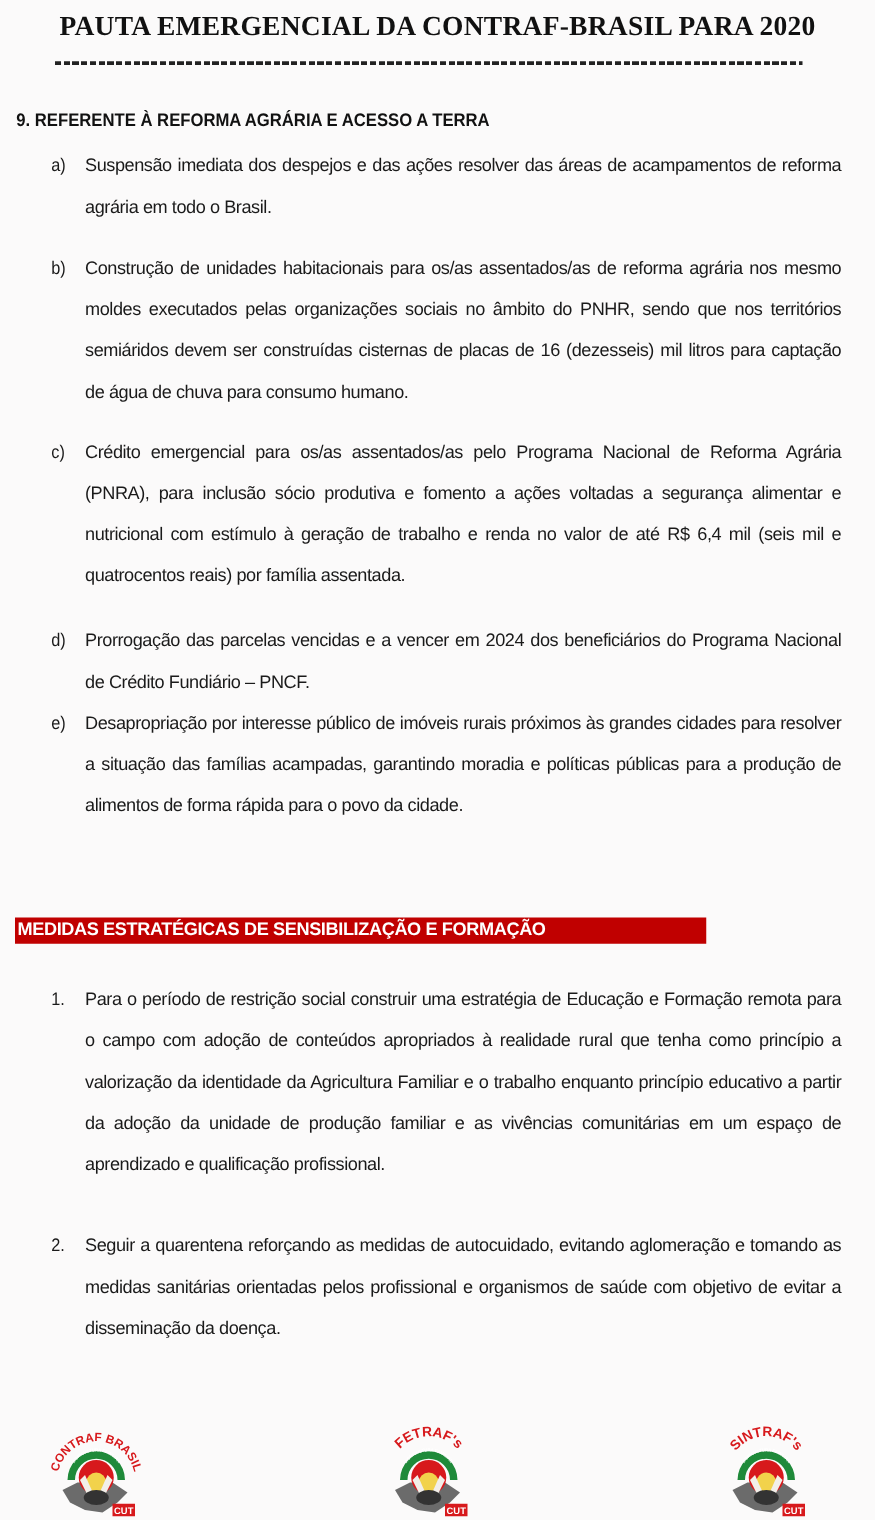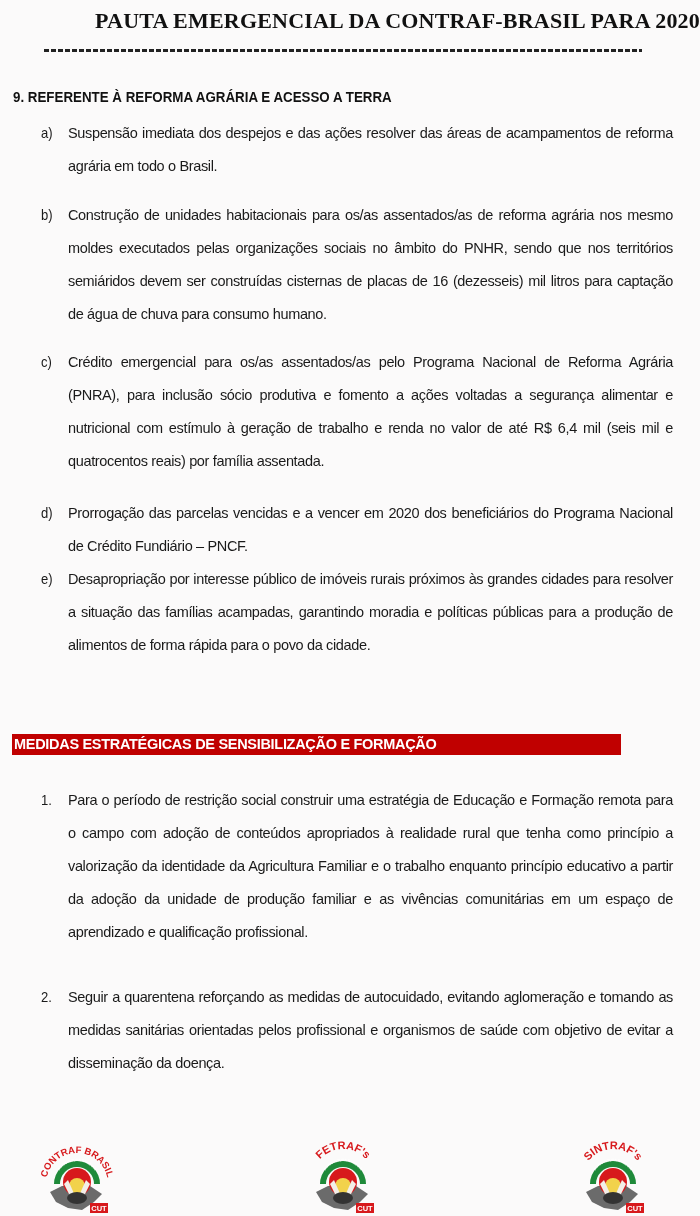--- a/index.html
+++ b/index.html
@@ -4,21 +4,21 @@
 <style>
   html, body { margin: 0; padding: 0; }
   body {
     width: 700px; height: 1216px; overflow: hidden;
     background: #fbfafa; color: #1a1a1a;
     font-family: "Liberation Sans", "DejaVu Sans", sans-serif;
     position: relative;
   }
   .doc-title {
     position: absolute; top: 8px; left: 0; width: 700px;
-    text-align: right;
+    text-align: center;
     font-family: "Liberation Serif", "DejaVu Serif", serif;
     font-weight: bold; font-size: 22px; letter-spacing: 0.2px;
     color: #111;
   }
   .dash-rule {
     position: absolute; top: 49px; left: 44px; width: 598px; height: 3px;
     background: repeating-linear-gradient(90deg, #222 0 5px, transparent 5px 7px);
   }
   .section-heading {
     position: absolute; left: 13px; top: 89px;
@@ -37,21 +37,21 @@
     font-size: 14.5px; line-height: 33px;
     transform: scaleX(0.9); transform-origin: left center;
   }
   .item .text {
     margin-left: 27px; width: 605px;
     font-size: 14.5px; line-height: 33px; text-align: justify;
     text-align-last: left;
     letter-spacing: -0.35px; word-spacing: 0px;
   }
   .red-bar {
-    position: absolute; left: 12px; top: 734px; width: 609px; height: 21px;
+    position: absolute; left: 12px; top: 734px; width: 553px; height: 21px;
     background: #c00000;
     color: #fff; font-weight: bold; font-size: 14.5px; line-height: 21px;
     padding-left: 2px; box-sizing: border-box;
     letter-spacing: -0.3px;
   }
   .logos { position: absolute; top: 1140px; left: 0; width: 700px; height: 76px; }
   .logo { position: absolute; top: 0; width: 90px; height: 76px; }
   .logo svg { width: 90px; height: 76px; display: block; }
 </style>
 </head>
@@ -71,21 +71,21 @@
     <div class="item" style="top:199px">
       <span class="marker">b)</span>
       <div class="text">Construção de unidades habitacionais para os/as assentados/as de reforma agrária nos mesmo moldes executados pelas organizações sociais no âmbito do PNHR, sendo que nos territórios semiáridos devem ser construídas cisternas de placas de 16 (dezesseis) mil litros para captação de água de chuva para consumo humano.</div>
     </div>
     <div class="item" style="top:346px">
       <span class="marker">c)</span>
       <div class="text">Crédito emergencial para os/as assentados/as pelo Programa Nacional de Reforma Agrária (PNRA), para inclusão sócio produtiva e fomento a ações voltadas a segurança alimentar e nutricional com estímulo à geração de trabalho e renda no valor de até R$ 6,4 mil (seis mil e quatrocentos reais) por família assentada.</div>
     </div>
     <div class="item" style="top:497px">
       <span class="marker">d)</span>
-      <div class="text">Prorrogação das parcelas vencidas e a vencer em 2020 dos beneficiários do Programa Nacional de Crédito Fundiário – PNCF.</div>
+      <div class="text">Prorrogação das parcelas vencidas e a vencer em 2024 dos beneficiários do Programa Nacional de Crédito Fundiário – PNCF.</div>
     </div>
     <div class="item" style="top:563px">
       <span class="marker">e)</span>
       <div class="text">Desapropriação por interesse público de imóveis rurais próximos às grandes cidades para resolver a situação das famílias acampadas, garantindo moradia e políticas públicas para a produção de alimentos de forma rápida para o povo da cidade.</div>
     </div>
   </div>
 
   <div class="red-bar">MEDIDAS ESTRATÉGICAS DE SENSIBILIZAÇÃO E FORMAÇÃO</div>
 
   <div class="list">

